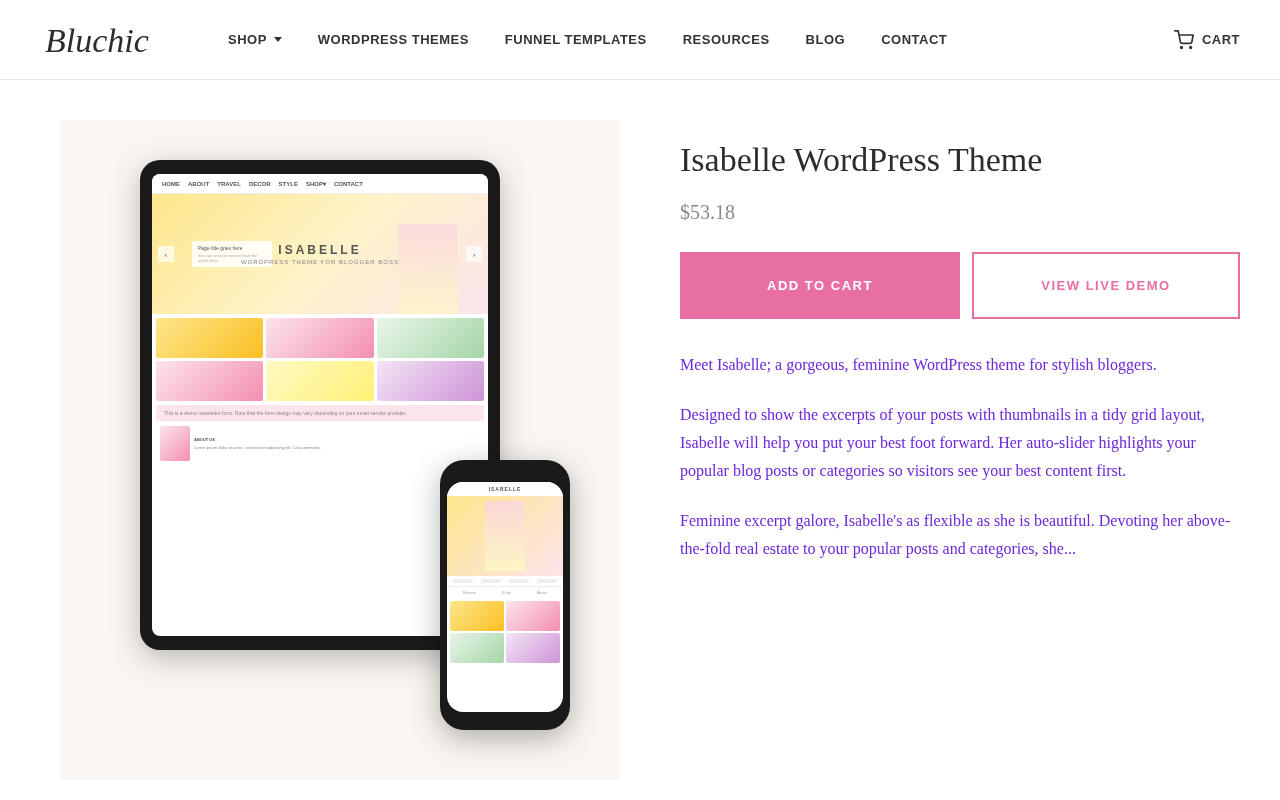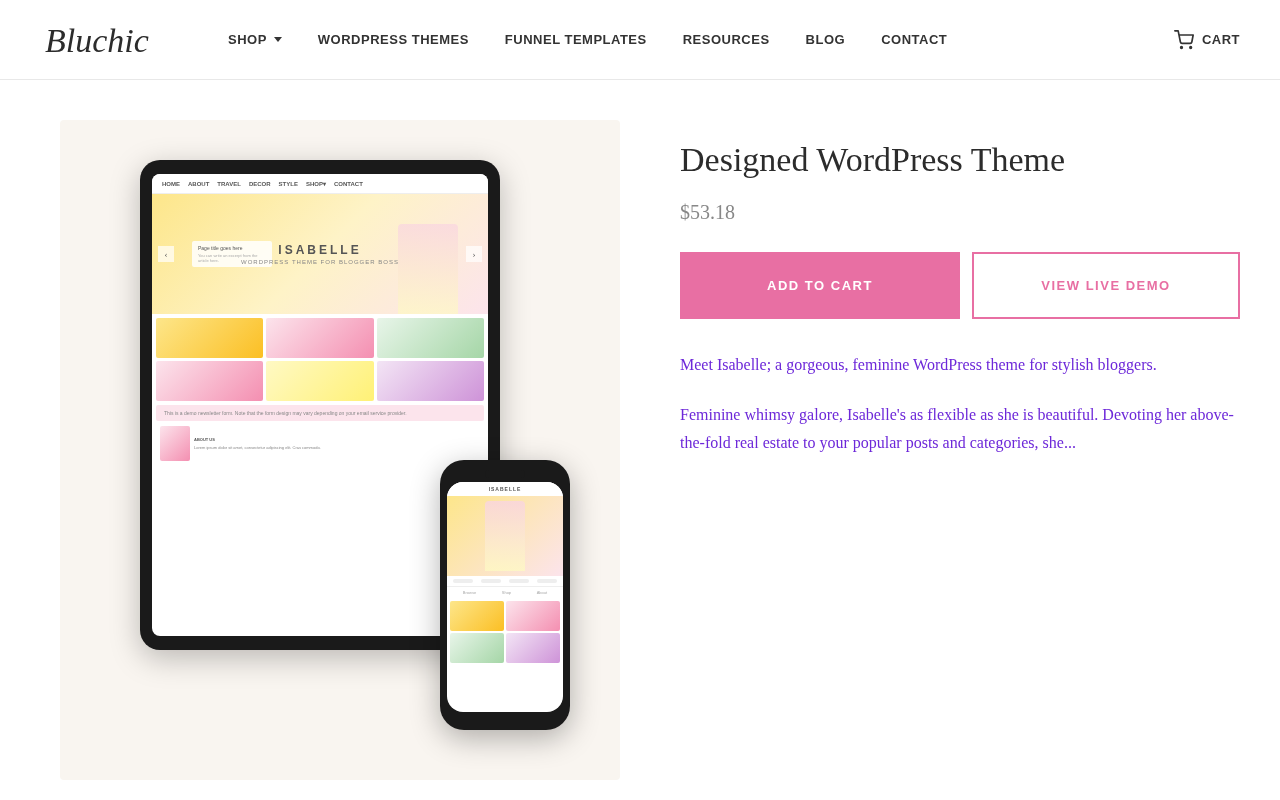--- a/index.html
+++ b/index.html
@@ -496,25 +496,26 @@
             <div class="phone-grid-cell"></div>
             <div class="phone-grid-cell"></div>
           </div>
         </div>
       </div>
 
     </div>
   </div>
 
   <div class="product-info-col">
-    <h1 class="product-title">Designed WordPress Theme</h1>
+    <h1 class="product-title">Isabelle WordPress Theme</h1>
     <div class="product-price">$53.18</div>
     <div class="product-actions">
       <button class="btn-add-cart">ADD TO CART</button>
       <button class="btn-live-demo">VIEW LIVE DEMO</button>
     </div>
     <div class="product-desc">
       <p>Meet Isabelle; a gorgeous, feminine WordPress theme for stylish bloggers.</p>
-      <p>Feminine whimsy galore, Isabelle's as flexible as she is beautiful. Devoting her above-the-fold real estate to your popular posts and categories, she...</p>
+      <p>Designed to show the excerpts of your posts with thumbnails in a tidy grid layout, Isabelle will help you put your best foot forward. Her auto-slider highlights your popular blog posts or categories so visitors see your best content first.</p>
+      <p>Feminine excerpt galore, Isabelle's as flexible as she is beautiful. Devoting her above-the-fold real estate to your popular posts and categories, she...</p>
     </div>
   </div>
 
 </div>
 
 </body></html>

